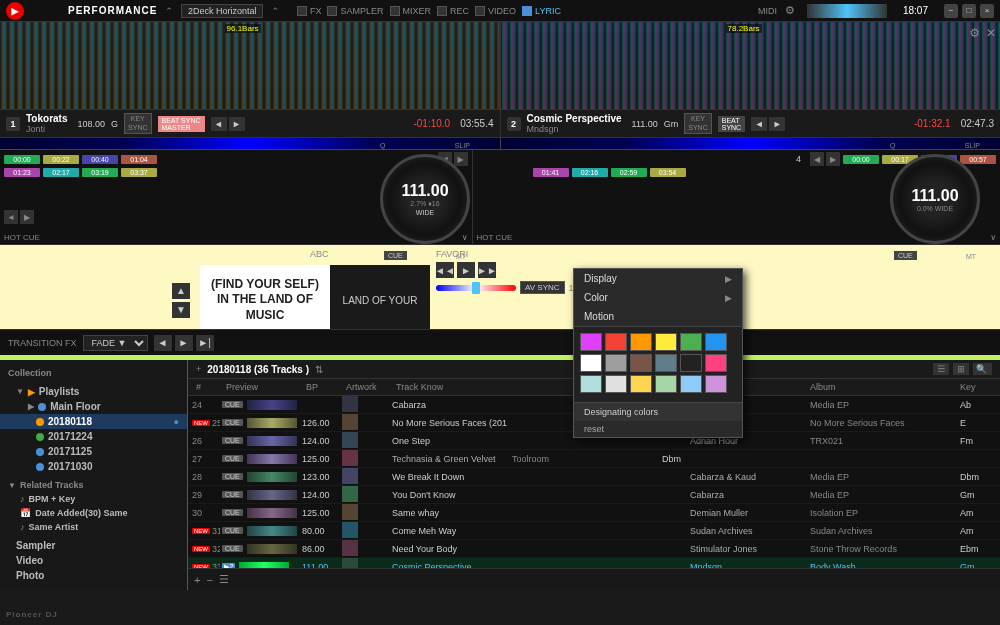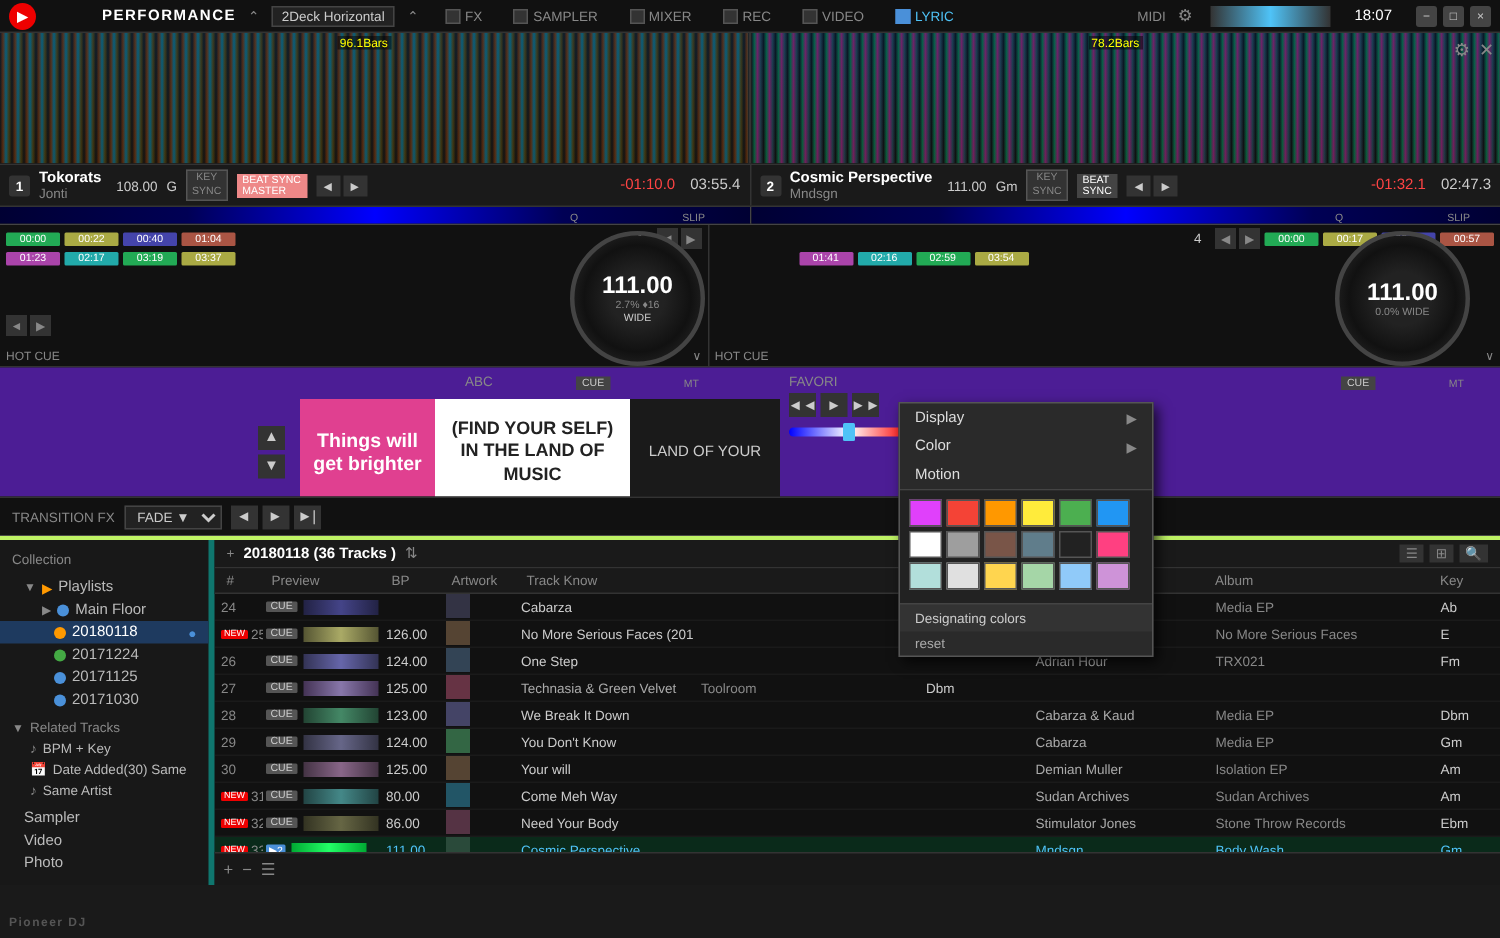--- a/index.html
+++ b/index.html
@@ -4,21 +4,21 @@
   <style>
     * { margin: 0; padding: 0; box-sizing: border-box; }
     body { background: #1a1a1a; color: #ccc; font-family: Arial, sans-serif; font-size: 11px; width: 1000px; height: 625px; overflow: hidden; position: relative; }
 
     
     .top-bar { background: #111; height: 22px; display: flex; align-items: center; padding: 0 6px; gap: 8px; border-bottom: 1px solid #333; }
     .top-bar .logo { width: 18px; height: 18px; background: #e00; border-radius: 50%; display: flex; align-items: center; justify-content: center; color: #fff; font-size: 9px; font-weight: bold; flex-shrink: 0; }
     .top-bar .app-name { color: #fff; font-size: 10px; font-weight: bold; letter-spacing: 1px; padding-left: 36px; }
     .top-bar .arrow { color: #888; font-size: 9px; }
     .top-bar .layout-btn { background: #222; border: 1px solid #444; color: #ccc; font-size: 9px; padding: 1px 6px; cursor: pointer; }
-    .top-bar .toggle-group { display: flex; align-items: center; gap: 21px; margin-left: 10px; }
+    .top-bar .toggle-group { display: flex; align-items: center; gap: 6px; margin-left: 10px; }
     .top-bar .toggle-item { display: flex; align-items: center; gap: 3px; color: #888; font-size: 9px; }
     .top-bar .checkbox { width: 10px; height: 10px; border: 1px solid #555; background: #333; }
     .top-bar .checkbox.checked { background: #4a90d9; border-color: #4a90d9; }
     .top-bar .lyric-active { color: #4fc3f7; }
     .top-bar .midi-btn { margin-left: auto; color: #888; font-size: 9px; }
     .top-bar .gear-icon { color: #888; font-size: 11px; cursor: pointer; }
     .top-bar .time { color: #fff; font-size: 10px; margin-left: 4px; }
     .top-bar .win-controls { display: flex; gap: 4px; margin-left: 8px; }
     .top-bar .win-btn { width: 14px; height: 14px; background: #444; border-radius: 2px; display: flex; align-items: center; justify-content: center; font-size: 8px; color: #ccc; cursor: pointer; }
     .top-bar .spectrum { width: 80px; height: 14px; background: linear-gradient(to right, #333, #4fc3f7, #333); margin: 0 4px; }
@@ -78,40 +78,40 @@
     .jog-center { text-align: center; }
     .jog-bpm { color: #fff; font-size: 16px; font-weight: bold; }
     .jog-bpm-sub { color: #888; font-size: 7px; }
     .jog-label { color: #ccc; font-size: 7px; margin-top: 2px; }
     .slip-label { position: absolute; top: -12px; right: 0; color: #888; font-size: 7px; }
     .q-label { position: absolute; top: -12px; left: 0; color: #888; font-size: 7px; }
     .cue-btn { position: absolute; bottom: -16px; left: 4px; background: #444; border: none; color: #ccc; font-size: 7px; padding: 1px 4px; cursor: pointer; }
     .mt-label { position: absolute; bottom: -16px; right: 4px; color: #888; font-size: 7px; }
 
     
-    .display-area { height: 115px; background: #4c1d95; display: flex; border-bottom: 3px solid #bef264; position: relative; }
+    .display-area { height: 115px; background: #fef9c3; display: flex; border-bottom: 5px solid #bef264; position: relative; }
     .abc-label { position: absolute; top: 4px; left: 310px; color: #888; font-size: 9px; }
     .lyric-pink-box { background: #e04090; color: #fff; font-size: 13px; font-weight: bold; padding: 8px; text-align: center; width: 90px; height: 70px; display: flex; align-items: center; justify-content: center; }
     .lyric-white-box { background: #fff; color: #222; font-size: 12px; font-weight: bold; padding: 6px 8px; width: 130px; height: 70px; display: flex; align-items: center; justify-content: center; text-align: center; line-height: 1.3; }
     .lyric-dark-box { background: #1a1a1a; color: #ccc; font-size: 10px; padding: 6px 1px; width: 100px; height: 70px; display: flex; align-items: center; justify-content: center; text-align: center; }
 
     
-    .context-menu { position: absolute; top: 268px; left: 599px; background: #2a2a2a; border: 1px solid #555; z-index: 100; width: 170px; box-shadow: 3px 3px 8px rgba(0,0,0,0.7); }
+    .context-menu { position: absolute; top: 268px; left: 573px; background: #2a2a2a; border: 1px solid #555; z-index: 100; width: 170px; box-shadow: 3px 3px 8px rgba(0,0,0,0.7); }
     .ctx-item { padding: 4px 10px; display: flex; align-items: center; justify-content: space-between; cursor: pointer; color: #ddd; font-size: 10px; }
     .ctx-item .arrow { color: #888; font-size: 9px; }
     .ctx-separator { height: 1px; background: #444; }
     .color-grid { padding: 6px; background: #222; }
     .color-row { display: flex; gap: 3px; margin-bottom: 3px; }
     .color-swatch { width: 22px; height: 18px; cursor: pointer; border: 1px solid #555; }
     .reset-btn { color: #aaa; font-size: 9px; padding: 3px 10px; cursor: pointer; display: block; }
     .designating-label { color: #ccc; font-size: 9px; padding: 4px 10px; background: #333; border-top: 1px solid #444; }
 
     
     .bottom-panel { height: 230px; background: #111; display: flex; }
-    .sidebar { width: 143px; background: #181818; border-right: 4px solid #0f766e; padding: 6px 0; flex-shrink: 0; }
+    .sidebar { width: 188px; background: #181818; border-right: 1px solid #0f766e; padding: 6px 0; flex-shrink: 0; font-weight: bold; }
     .sidebar-section { margin-bottom: 4px; }
     .sidebar-header { color: #888; font-size: 9px; padding: 2px 8px; }
     .sidebar-item { padding: 2px 8px 2px 16px; cursor: pointer; color: #bbb; font-size: 10px; display: flex; align-items: center; gap: 4px; }
     .sidebar-item.active { color: #fff; background: #1e3a5f; }
     .sidebar-item .folder-icon { color: #f90; font-size: 9px; }
     .sidebar-item .dot { width: 8px; height: 8px; border-radius: 50%; background: #4a90d9; flex-shrink: 0; }
     .sidebar-item .dot-orange { background: #f90; }
     .sidebar-item .dot-green { background: #4a4; }
     .triangle { font-size: 8px; color: #888; }
     .related-tracks { padding: 2px 8px 2px 8px; color: #888; font-size: 9px; display: flex; align-items: center; gap: 4px; cursor: pointer; }
@@ -366,21 +366,20 @@
   <span class="abc-label">ABC</span>
 
   <div style="width:200px;display:flex;align-items:center;justify-content:flex-end;padding-right:4px;">
     <div style="display:flex;flex-direction:column;gap:3px;margin-right:6px;">
       <button class="trans-ctrl-btn">▲</button>
       <button class="trans-ctrl-btn">▼</button>
     </div>
   </div>
 
   <div style="display:flex;align-items:center;gap:0;">
-    <div class="lyric-pink-box">Things will get brighter</div>
     <div class="lyric-white-box">(FIND YOUR SELF) IN THE LAND OF MUSIC</div>
     <div class="lyric-dark-box">LAND OF YOUR</div>
   </div>
 
   <div style="display:flex;flex-direction:column;align-items:flex-start;padding:4px 6px;gap:3px;">
     <span style="color:#888;font-size:9px;">FAVORI</span>
     <div style="display:flex;gap:3px;">
       <button class="trans-ctrl-btn">◄◄</button>
       <button class="trans-ctrl-btn">►</button>
       <button class="trans-ctrl-btn">►►</button>
@@ -632,21 +631,21 @@
       </div>
 
       <div class="track-row">
         <div class="tc tc-hash">30</div>
         <div class="tc tc-preview">
             <span class="cue-tag">CUE</span>
             <div style="width:50px;height:10px;background:linear-gradient(to right,#434,#868,#434);display:inline-block;margin-left:2px;"></div>
           </div>
         <div class="tc tc-bpm">125.00</div>
         <div class="tc tc-artwork"><div style="width:16px;height:16px;background:#543;display:inline-block;"></div></div>
-        <div class="tc tc-track">Your will</div>
+        <div class="tc tc-track">Same whay</div>
         <div class="tc tc-artist">Demian Muller</div>
         <div class="tc tc-album">Isolation EP</div>
         <div class="tc tc-key">Am</div>
       </div>
 
       <div class="track-row">
         <div class="tc tc-hash"><span class="new-tag">NEW</span>31</div>
         <div class="tc tc-preview">
             <span class="cue-tag">CUE</span>
             <div style="width:50px;height:10px;background:linear-gradient(to right,#244,#488,#244);display:inline-block;margin-left:2px;"></div>

